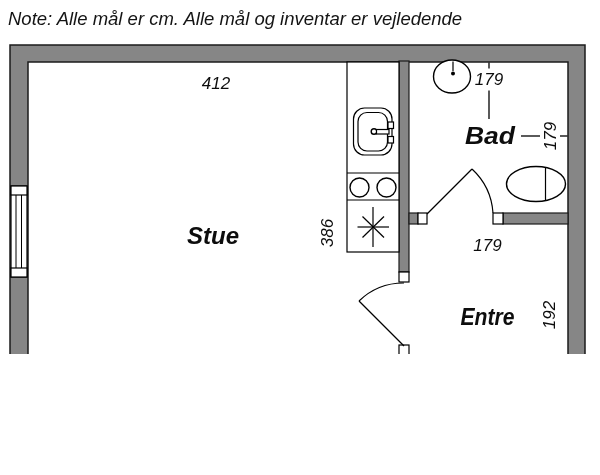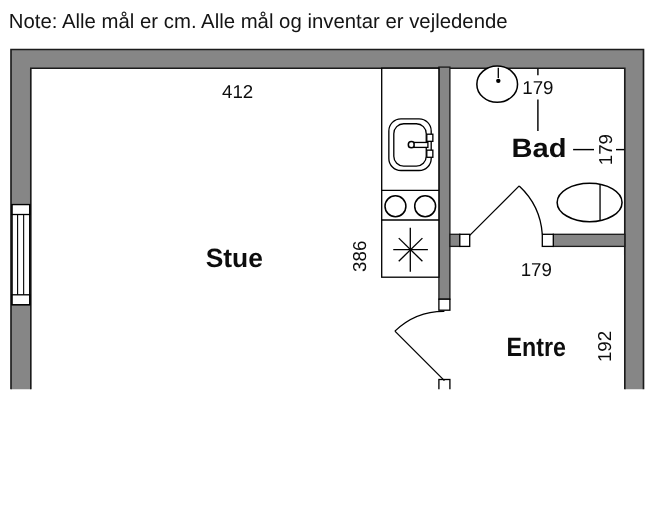--- a/index.html
+++ b/index.html
@@ -1,17 +1,17 @@
 <!DOCTYPE html>
 <html><head>
 <meta charset="utf-8">
 <style>
   html,body{margin:0;padding:0;background:#ffffff;}
   #stage{position:relative;width:600px;height:354px;background:#ffffff;overflow:hidden;
-         font-family:"Liberation Sans", sans-serif;}
+         font-family:"Liberation Sans", sans-serif;font-style:italic;}
   #note{position:absolute;left:8px;top:8px;font-size:18.5px;color:#141414;letter-spacing:0;}
   svg{position:absolute;left:0;top:0;}
   .outline{stroke:#1b1b1b;stroke-width:1.5;}
   .wallrect{stroke:#1b1b1b;stroke-width:1.2;}
   .stub{fill:#ffffff;stroke:#000000;stroke-width:1.2;}
   .white{fill:#ffffff;stroke:#000000;stroke-width:1.2;}
   .thin{fill:none;stroke:#000000;stroke-width:1.2;}
   .glass{stroke:#000000;stroke-width:1;}
   .fixture{fill:#ffffff;stroke:#000000;stroke-width:1.4;}
   .dimline{stroke:#000000;stroke-width:1.3;}

